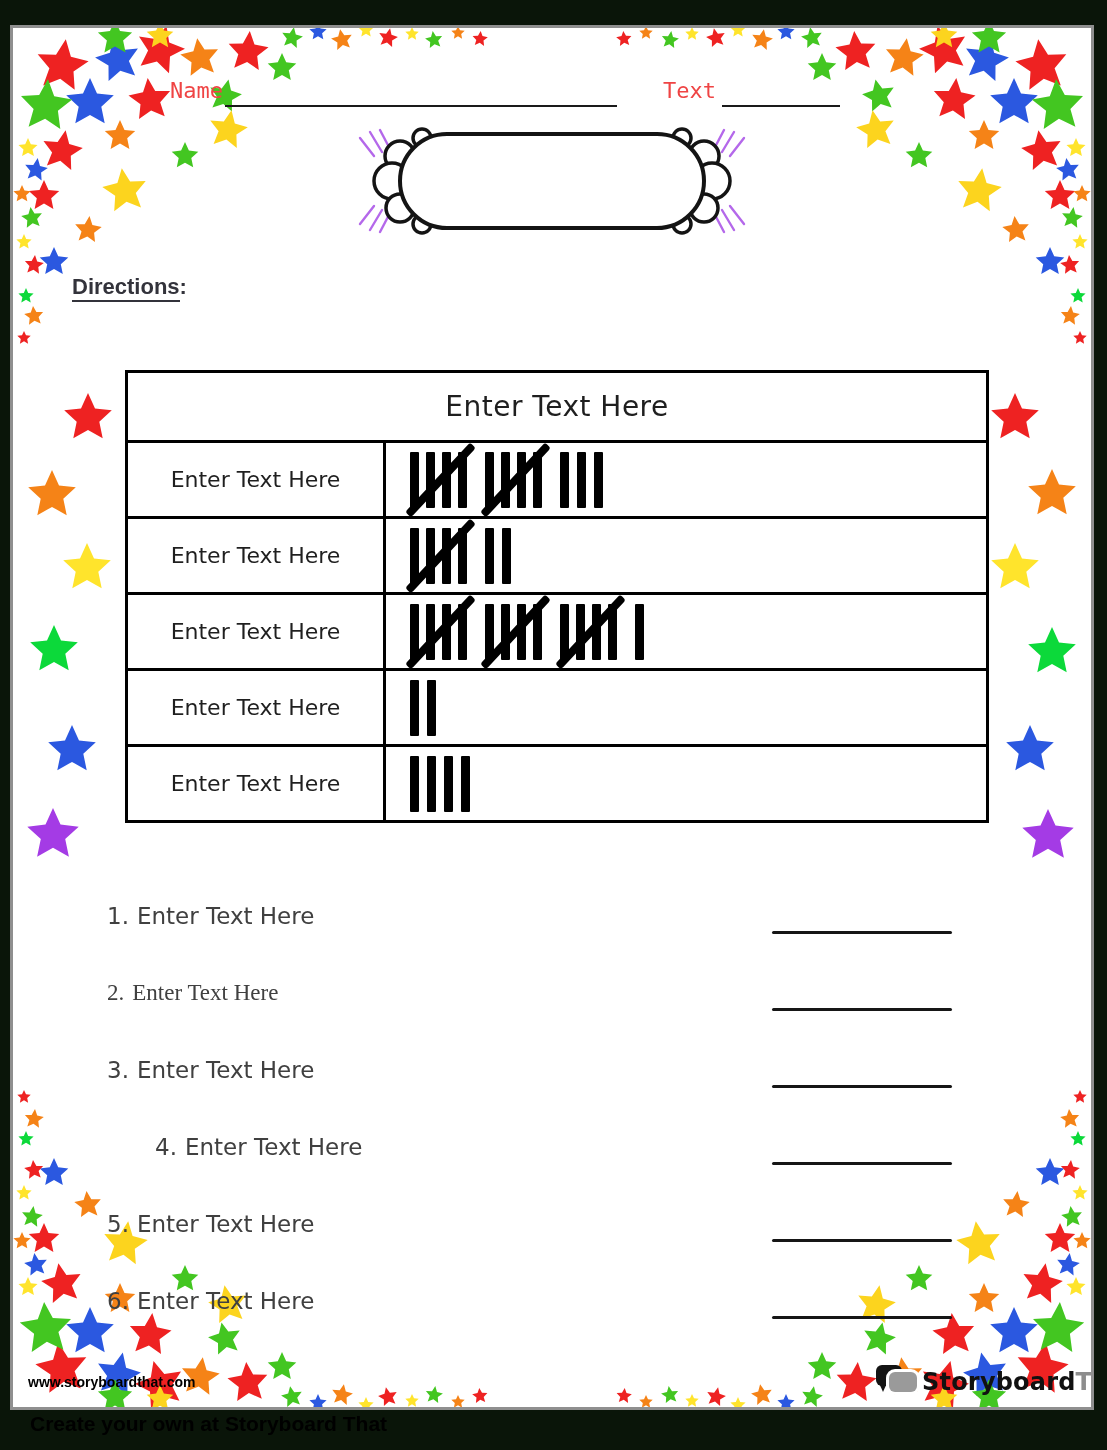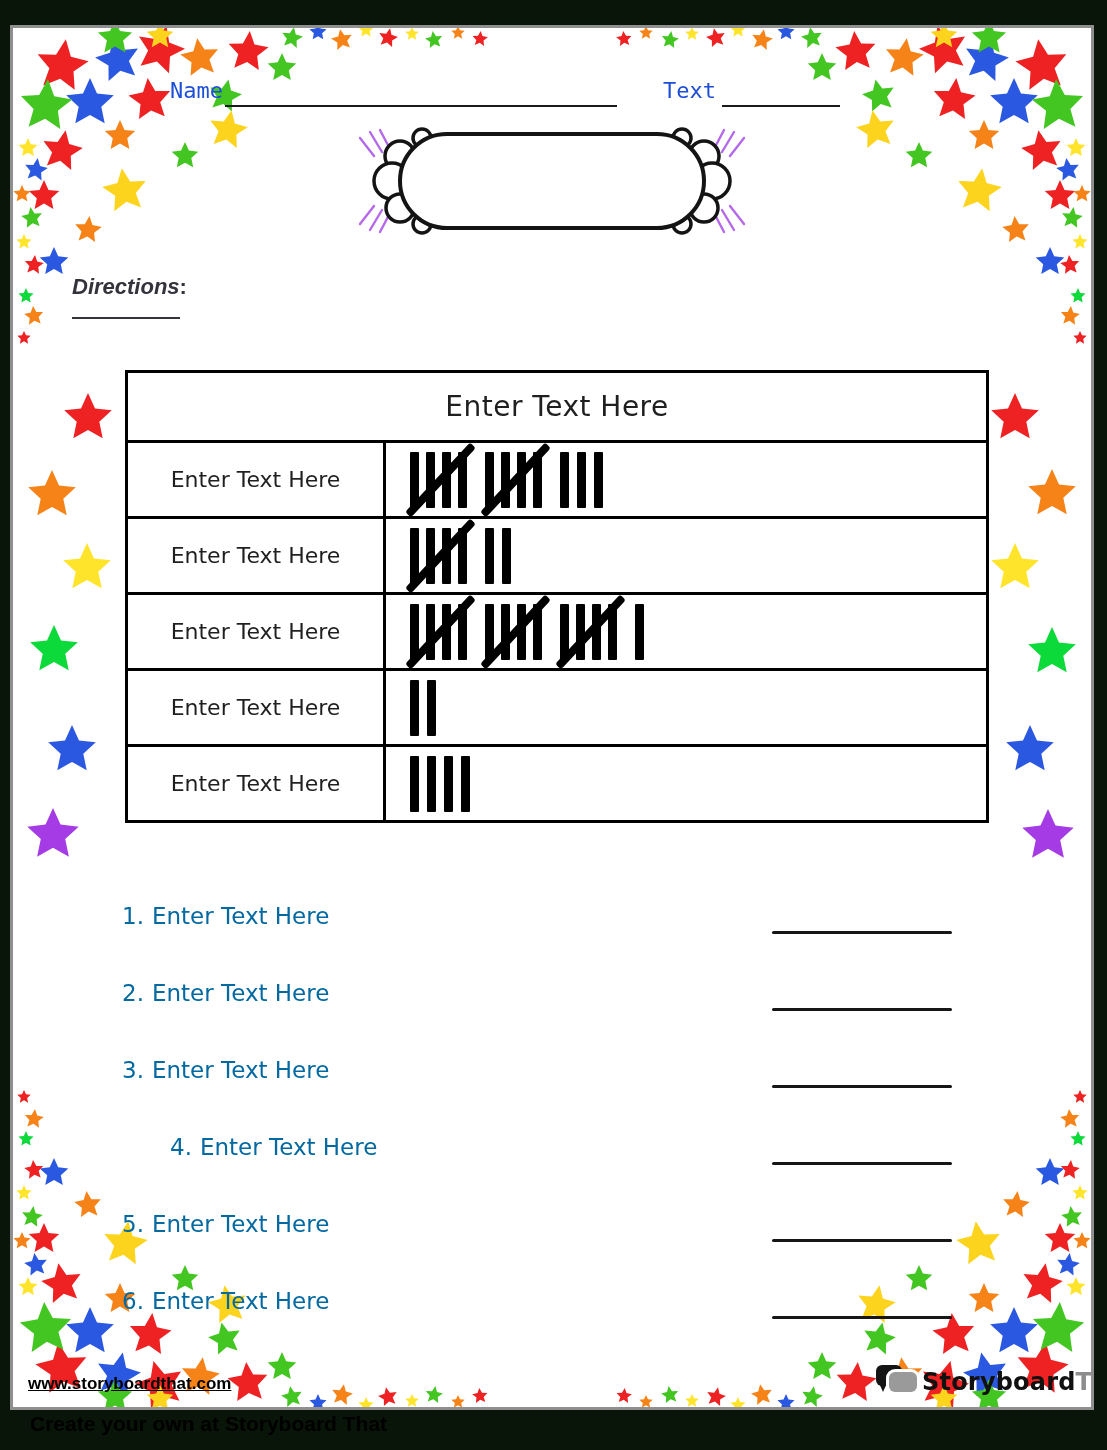--- a/index.html
+++ b/index.html
@@ -8,54 +8,54 @@
     background:#0a1509;
     font-family:"DejaVu Sans", sans-serif;
   }
   .page{
     position:absolute;left:10px;top:25px;width:1078px;height:1379px;
     background:#ffffff;border:3px solid #8f8f8f;overflow:hidden;
   }
   #decor{position:absolute;left:0;top:0;width:1078px;height:1379px;pointer-events:none;z-index:1;}
   .layer{position:absolute;z-index:2;}
   
-  .fieldlabel{font-family:"DejaVu Sans Mono", monospace;font-size:22px;color:#1d4ed8;}
+  .fieldlabel{font-family:"DejaVu Sans Mono", monospace;font-size:22px;color:#ef4444;}
   .wline{position:absolute;background:#1a1a1a;height:2px;z-index:2;}
   
   .cloud{position:absolute;left:339px;top:98px;width:400px;height:110px;z-index:2;}
   .cloud svg{position:absolute;left:0;top:0;}
   .cloud .ttl{
     position:absolute;left:48px;top:8px;width:304px;height:94px;
     display:flex;align-items:center;justify-content:center;
     font-size:31px;font-weight:700;letter-spacing:1px;color:#1d1d1d;
   }
   .directions{position:absolute;left:59px;top:246px;font-family:"Liberation Sans",sans-serif;
     font-size:22px;font-weight:700;color:#33333b;z-index:2;}
-  .directions .dlab{border-bottom:2.5px solid #33333b;padding-bottom:18px;font-style:italic;}
+  .directions .dlab{border-bottom:2.5px solid #33333b;padding-bottom:1px;}
   
   .ttable{position:absolute;left:112px;top:342px;width:858px;border:3px solid #000;background:#fff;z-index:2;}
   .thead{height:67px;border-bottom:3px solid #000;display:flex;align-items:center;justify-content:center;
     font-size:28px;color:#1f1f1f;letter-spacing:0.5px;}
   .trow{display:flex;border-bottom:3px solid #000;height:73px;}
   .trow:last-child{border-bottom:none;}
   .tlabel{width:255px;border-right:3px solid #000;display:flex;align-items:center;justify-content:center;
     font-size:22px;color:#1f1f1f;}
   .tcell{flex:1;display:flex;align-items:center;padding-left:24px;gap:18px;}
   .tbar{width:9px;height:56px;background:#000;border-radius:1px;}
   .tsingles{display:flex;gap:8px;}
   .tgroup{position:relative;display:flex;gap:7px;}
   .tgroup .strike{position:absolute;left:-17px;top:50%;margin-top:-4px;width:95px;height:8px;background:#000;
     border-radius:3px;transform:rotate(-47deg);}
   
-  .q{position:absolute;left:109px;font-size:23px;color:#0369a1;z-index:2;}
+  .q{position:absolute;left:94px;font-size:23px;color:#404040;z-index:2;}
   .qnum{margin-right:8px;}
   .answer-line{position:absolute;left:759px;width:180px;height:3px;background:#161616;border-radius:2px;z-index:2;}
   
   .siteurl{position:absolute;left:15px;top:1346px;font-family:"Liberation Sans",sans-serif;
-    font-size:17px;font-weight:700;color:#000;z-index:3;text-decoration:underline;}
+    font-size:14px;font-weight:700;color:#000;z-index:3;}
   .logo{position:absolute;left:863px;top:1337px;display:flex;align-items:center;z-index:3;}
   .logo .bubbles{position:relative;width:46px;height:34px;}
   .logo .b1{position:absolute;left:0;top:0;width:26px;height:21px;background:#141414;border-radius:6px;}
   .logo .b1t{position:absolute;left:3px;top:18px;width:0;height:0;border-left:4px solid transparent;
     border-right:4px solid transparent;border-top:9px solid #141414;}
   .logo .b2{position:absolute;left:13px;top:7px;width:28px;height:20px;background:#9a9a9a;border-radius:6px;
     box-shadow:0 0 0 3px #fff;}
   .logo .ltext{font-size:24px;font-weight:600;color:#111;letter-spacing:0.2px;}
   .logo .lgray{color:#8d8d8d;}
   .banner{position:absolute;left:30px;top:1412px;font-family:"Liberation Sans",sans-serif;
@@ -363,21 +363,21 @@
               <div class="tbar"></div>
             </div>
           </div>
         </div>
       </div>
   </div>
 
   <div id="qwrap">
       <div class="q" style="top: 875px;"><span class="qnum">1.</span><span>Enter Text Here</span></div>
       <div class="answer-line" style="top: 903px;"></div>
-      <div class="q" style="top: 952px;"><span class="qnum">2.</span><span>Enter Text Here</span></div>
+      <div class="q" style="top: 952px; font-family: Liberation Serif, serif;"><span class="qnum">2.</span><span>Enter Text Here</span></div>
       <div class="answer-line" style="top: 980px;"></div>
       <div class="q" style="top: 1029px;"><span class="qnum">3.</span><span>Enter Text Here</span></div>
       <div class="answer-line" style="top: 1057px;"></div>
       <div class="q" style="top: 1106px; margin-left: 48px;"><span class="qnum">4.</span><span>Enter Text Here</span></div>
       <div class="answer-line" style="top: 1134px;"></div>
       <div class="q" style="top: 1183px;"><span class="qnum">5.</span><span>Enter Text Here</span></div>
       <div class="answer-line" style="top: 1211px;"></div>
       <div class="q" style="top: 1260px;"><span class="qnum">6.</span><span>Enter Text Here</span></div>
       <div class="answer-line" style="top: 1288px;"></div>
     </div>

